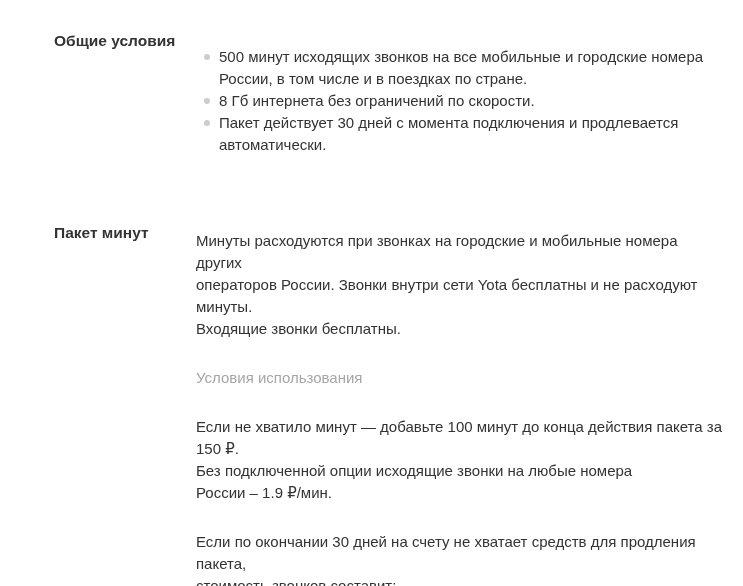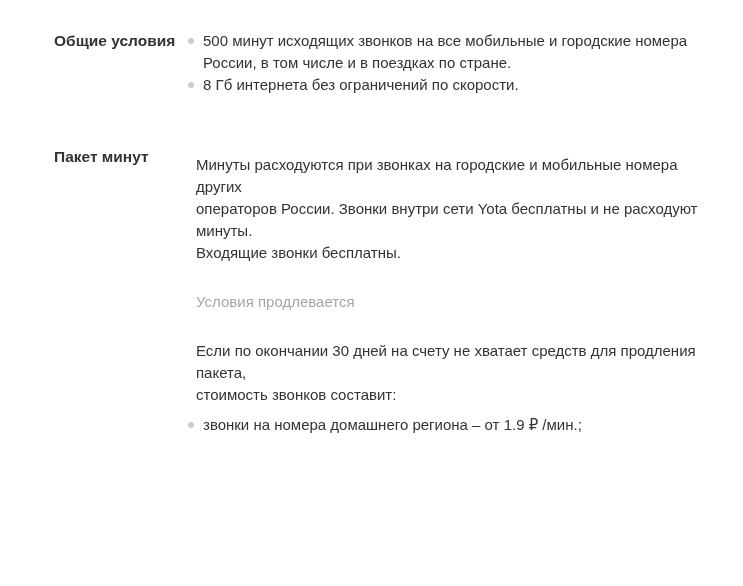--- a/index.html
+++ b/index.html
@@ -47,21 +47,21 @@
   .content .subheading + p,
   .content p + .subheading {
     margin-top: 27px;
   }
   .subheading {
     color: #a6a6a6;
     margin: 0;
     white-space: pre-line;
   }
   ul.bullets {
-    margin: 0;
+    margin: 16px;
     padding: 0;
     list-style: none;
   }
   ul.bullets li {
     position: relative;
     padding-left: 15px;
     white-space: pre-line;
   }
   ul.bullets li::before {
     content: "";
@@ -79,31 +79,36 @@
 
 <div class="page">
 
   <div class="section">
     <div class="section-label">Общие условия</div>
     <div class="content">
       <ul class="bullets">
         <li>500 минут исходящих звонков на все мобильные и городские номера
 России, в том числе и в поездках по стране.</li>
         <li>8 Гб интернета без ограничений по скорости.</li>
+        <li>Пакет действует 30 дней с момента подключения и продлевается
+автоматически.</li>
       </ul>
     </div>
   </div>
 
   <div class="section">
     <div class="section-label">Пакет минут</div>
     <div class="content">
       <p>Минуты расходуются при звонках на городские и мобильные номера других
 операторов России. Звонки внутри сети Yota бесплатны и не расходуют минуты.
 Входящие звонки бесплатны.</p>
-      <p class="subheading">Условия продлевается</p>
+      <p class="subheading">Условия использования</p>
+      <p>Если не хватило минут — добавьте 100 минут до конца действия пакета за 150 ₽.
+Без подключенной опции исходящие звонки на любые номера
+России – 1.9 ₽/мин.</p>
       <p>Если по окончании 30 дней на счету не хватает средств для продления пакета,
 стоимость звонков составит:</p>
       <ul class="bullets">
         <li>звонки на номера домашнего региона – от 1.9 ₽ /мин.;</li>
 
       </ul>
     </div>
   </div>
 
 </div>

